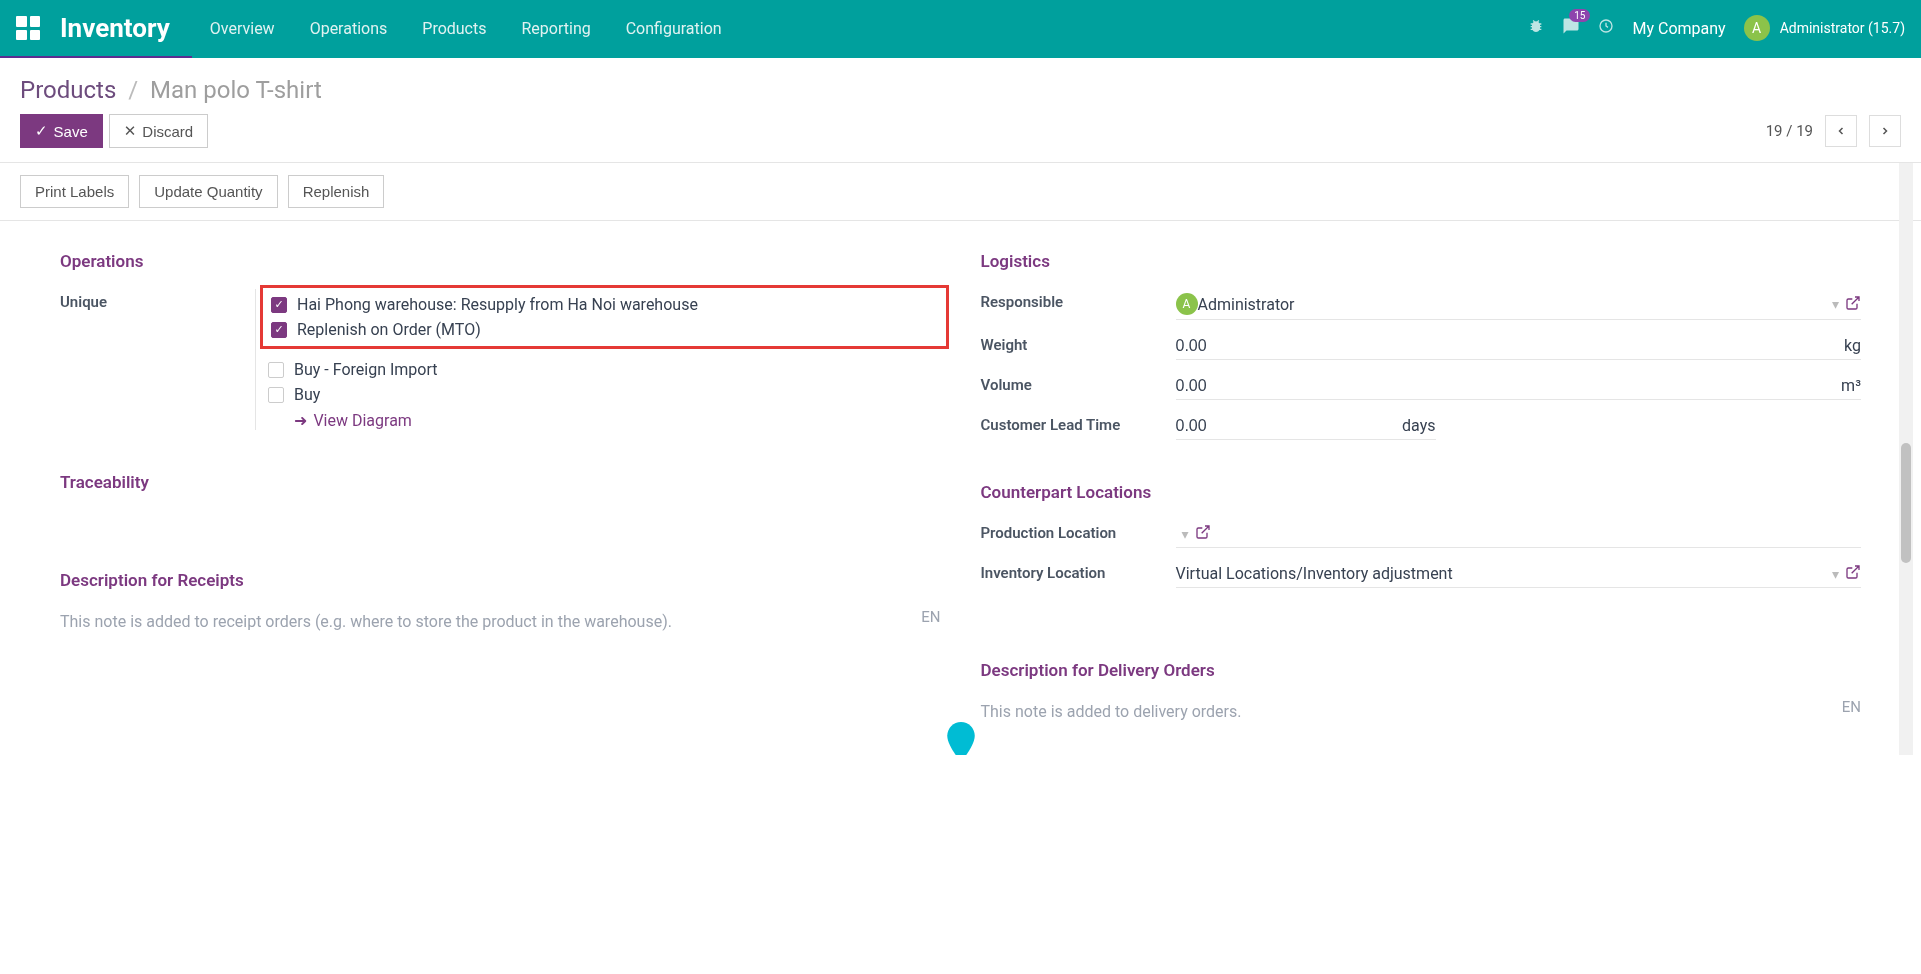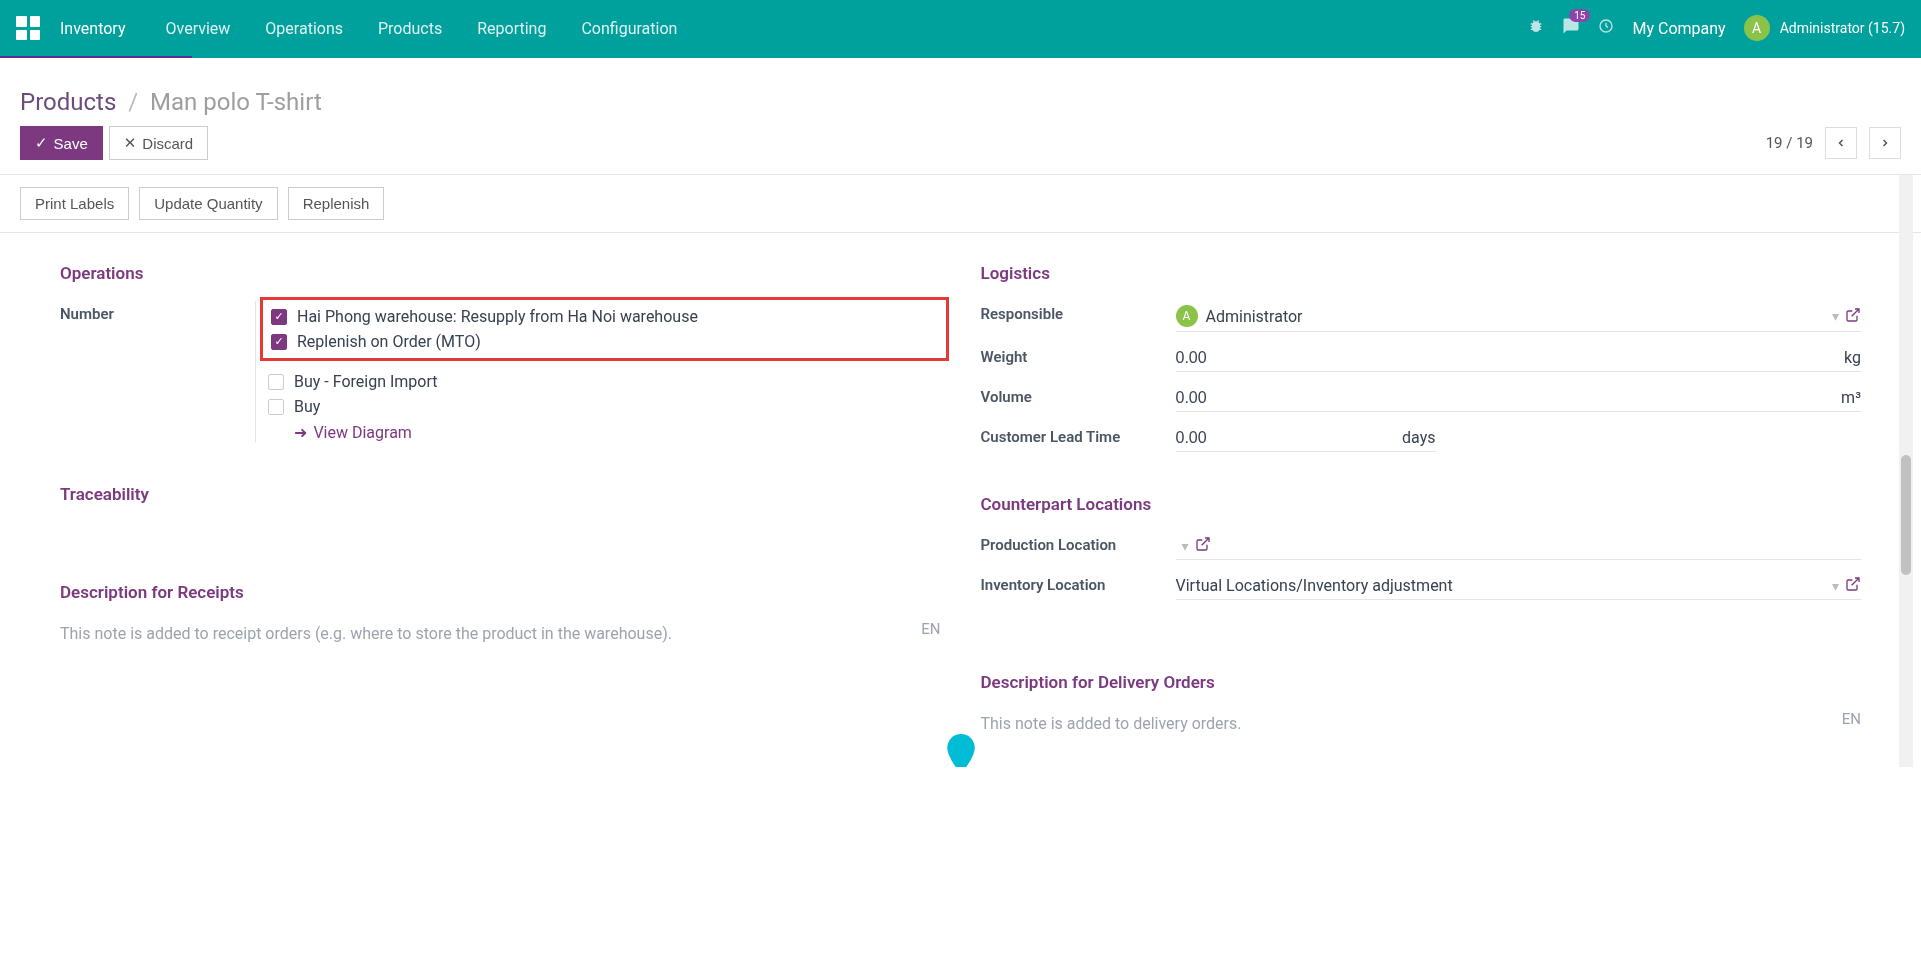--- a/index.html
+++ b/index.html
@@ -1,31 +1,31 @@
 <!DOCTYPE html>
 <html><head>
 <meta charset="utf-8">
 <style>
 * { box-sizing: border-box; margin: 0; padding: 0; }
 body { font-family: -apple-system, BlinkMacSystemFont, "Segoe UI", Roboto, "Helvetica Neue", Arial, sans-serif; font-size: 14px; color: #374151; background: #fff; }
 .topnav { background: #00a09d; color: #fff; height: 56px; display: flex; align-items: center; padding: 0 16px; }
 .apps-icon { width: 24px; height: 24px; display: grid; grid-template-columns: 1fr 1fr; grid-template-rows: 1fr 1fr; gap: 3px; cursor: pointer; }
 .apps-icon div { background: #fff; border-radius: 1px; }
-.app-name { font-size: 16px; margin-left: 20px; font-weight: 400; }
+.app-name { font-size: 26px; margin-left: 20px; font-weight: 700; }
 .nav-menu { display: flex; margin-left: 40px; gap: 35px; }
 .nav-menu a { color: #e0f2f1; text-decoration: none; font-size: 16px; cursor: pointer; }
 .topnav-right { margin-left: auto; display: flex; align-items: center; gap: 18px; }
 .icon-btn { color: #bde5e4; cursor: pointer; font-size: 16px; position: relative; }
 .badge { position: absolute; top: -8px; right: -10px; background: #8e44ad; color: #fff; font-size: 10px; padding: 1px 5px; border-radius: 8px; }
 .company { color: #fff; font-size: 16px; }
 .user-area { display: flex; align-items: center; gap: 10px; }
 .avatar { width: 26px; height: 26px; border-radius: 50%; background: #8bc34a; color: #fff; display: flex; align-items: center; justify-content: center; font-size: 14px; }
 .avatar.small { width: 22px; height: 22px; font-size: 12px; }
 .topnav-border { height: 2px; background: linear-gradient(to right, #5c2d91 0%, #5c2d91 10%, #00a09d 10%); }
-.breadcrumb-bar { padding: 30px 20px 10px; }
+.breadcrumb-bar { padding: 18px 20px 10px; }
 .breadcrumb { font-size: 24px; color: #9e9e9e; }
 .breadcrumb a { color: #6d4c7d; text-decoration: none; }
 .breadcrumb .sep { color: #bbb; margin: 0 6px; }
 .actions-bar { display: flex; align-items: center; padding: 0 20px 14px; }
 .btn { display: inline-flex; align-items: center; padding: 7px 14px; border: 1px solid #ccc; background: #fff; font-size: 15px; cursor: pointer; margin-right: 6px; color: #555; }
 .btn.primary { background: #7c3980; border-color: #7c3980; color: #fff; }
 .btn.primary .check { margin-right: 6px; }
 .pager { margin-left: auto; display: flex; align-items: center; gap: 12px; justify-content: center; }
 .pager-text { font-size: 15px; color: #555; }
 .pager-btn { border: 1px solid #ddd; width: 32px; height: 32px; display: flex; align-items: center; justify-content: center; cursor: pointer; color: #555; background: #fff; }
@@ -146,21 +146,21 @@
   <button class="btn">Print Labels</button>
   <button class="btn">Update Quantity</button>
   <button class="btn">Replenish</button>
 </div>
 
 <div class="content-wrap">
 
   <div class="col">
     <div class="section-title">Operations</div>
     <div class="field-row">
-      <div class="field-label">Number</div>
+      <div class="field-label">Unique</div>
       <div class="field-value" style="border-left:1px solid #e5e5e5; padding-left:12px;">
         <div class="highlight-box" style="margin-bottom:8px;">
           <div class="checkbox-row">
             <span class="checkbox checked">✓</span>
             <span>Hai Phong warehouse: Resupply from Ha Noi warehouse</span>
           </div>
           <div class="checkbox-row">
             <span class="checkbox checked">✓</span>
             <span>Replenish on Order (MTO)</span>
           </div>
@@ -191,21 +191,21 @@
       <div class="lang-tag">EN</div>
     </div>
   </div>
 
   <div class="col">
     <div class="section-title">Logistics</div>
     <div class="field-row">
       <div class="field-label">Responsible</div>
       <div class="field-value m2o-field">
         <div class="avatar small">A</div>
-        <span class="text" style="margin-left:8px;">Administrator</span>
+        <span class="text" style="margin-left:0;">Administrator</span>
         <span class="caret">▾</span>
         <span class="ext-link">
           <svg width="16" height="16" viewBox="0 0 24 24" fill="none" stroke="currentColor" stroke-width="2">
                 <path d="M18 13v6a2 2 0 0 1-2 2H5a2 2 0 0 1-2-2V8a2 2 0 0 1 2-2h6M15 3h6v6M10 14L21 3"></path>
               </svg>
         </span>
       </div>
     </div>
     <div class="field-row">
       <div class="field-label">Weight</div>

